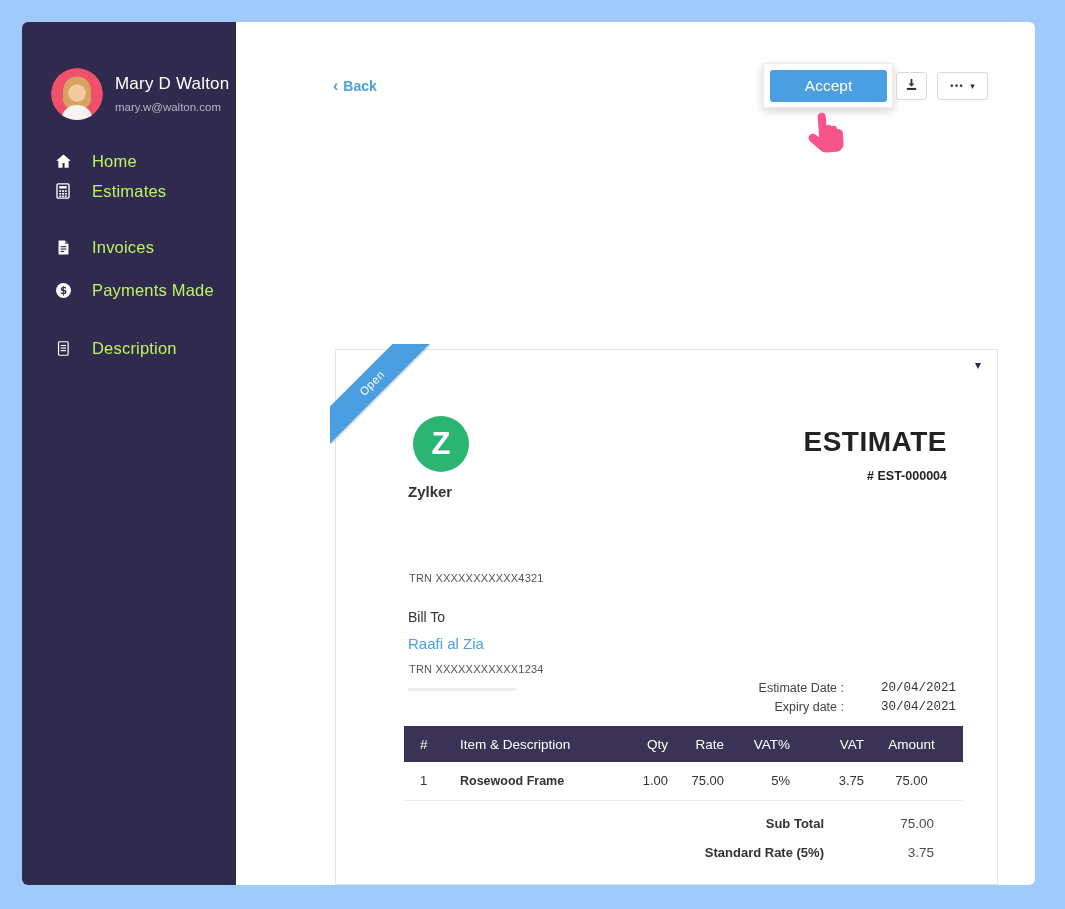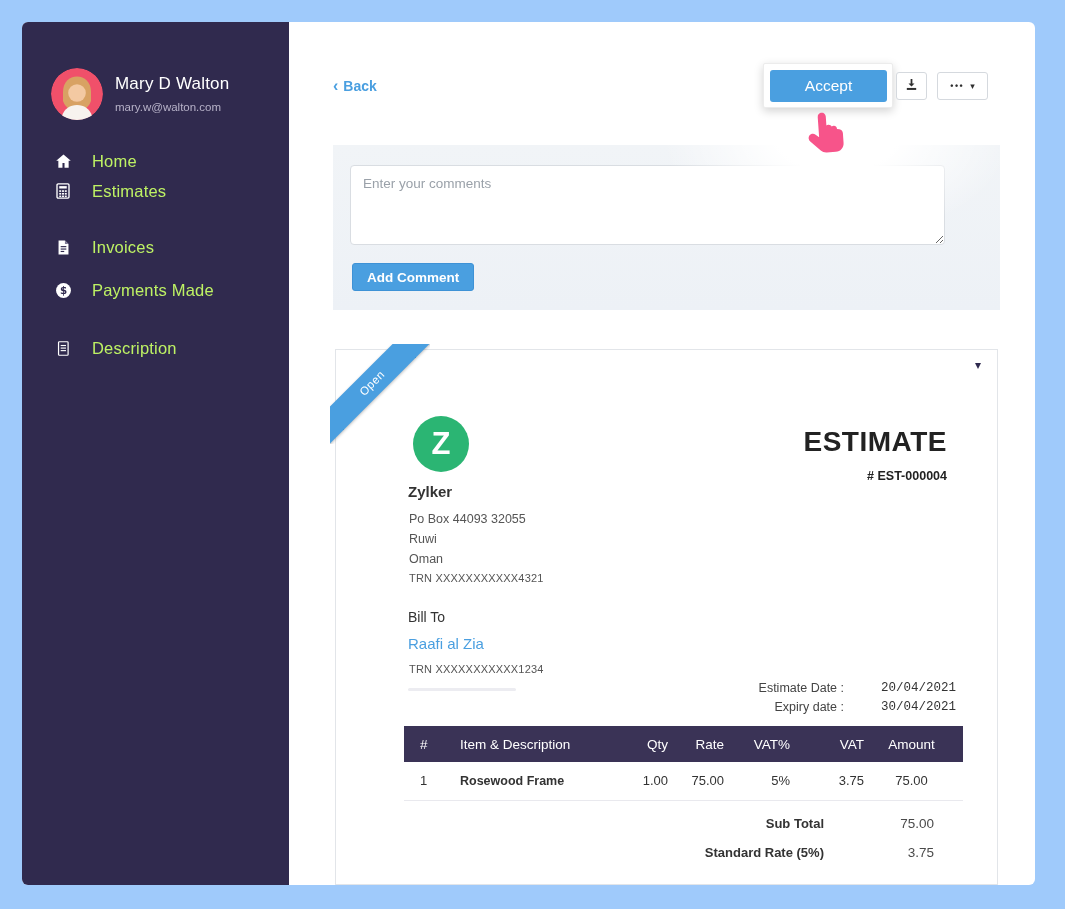--- a/index.html
+++ b/index.html
@@ -1,21 +1,21 @@
 <!DOCTYPE html>
 <html><head>
 <meta charset="utf-8">
 <style>
   * { box-sizing: border-box; margin: 0; padding: 0; }
   body { font-family: "Liberation Sans", "DejaVu Sans", sans-serif; }
   .stage { position: relative; width: 1065px; height: 909px; background: #9fcafb; overflow: hidden; }
   .app { position: absolute; left: 22px; top: 22px; width: 1013px; height: 863px; background: #ffffff; border-radius: 6px; }
 
   
-  .sidebar { position: absolute; left: 0; top: 0; width: 267px; height: 863px; background: #302a4e; border-radius: 6px 0 0 6px; }
+  .sidebar { position: absolute; left: 0; top: 0; width: 214px; height: 863px; background: #302a4e; border-radius: 6px 0 0 6px; }
   .avatar { position: absolute; left: 29px; top: 46px; width: 52px; height: 52px; border-radius: 50%; overflow: hidden; }
   .user-name { position: absolute; left: 93px; top: 52px; font-size: 17px; color: #ffffff; letter-spacing: .2px; }
   .user-email { position: absolute; left: 93px; top: 79px; font-size: 11.5px; color: #b7b2c8; }
   .nav-item { position: absolute; left: 31px; height: 34px; display: flex; align-items: center; gap: 19px; cursor: pointer; }
   .nav-item .nav-label { color: #bef264; font-size: 16.5px; letter-spacing: .2px; }
   .nav-icon { width: 20px; height: 20px; display: flex; align-items: center; justify-content: center; }
 
   
   .back-link { position: absolute; left: 311px; top: 56px; font-size: 14px; font-weight: bold; color: #4a9fe0; cursor: pointer; display: flex; align-items: center; gap: 5px; }
   .back-link .chev { font-size: 16px; font-weight: bold; line-height: 1; }
@@ -157,24 +157,20 @@
         </span>
         <span class="nav-label">Description</span>
       </div>
     </div>
 
     <div class="back-link">
       <span class="chev">‹</span>
       <span>Back</span>
     </div>
 
-    <div class="comment-panel">
-      <textarea class="comment-box" placeholder="Enter your comments" style=""></textarea>
-      <button class="add-comment-btn">Add Comment</button>
-    </div>
 
     <div class="glow"></div>
 
     <div class="accept-callout">
       <button class="accept-btn">Accept</button>
     </div>
 
     <div class="icon-btn download-btn">
       <span>
         <svg viewBox="0 0 24 24" width="15" height="15">
@@ -201,25 +197,20 @@
       <div class="ribbon">
         <span class="fold fold-a"></span>
         <span class="fold fold-b"></span>
         <span class="band">Open</span>
       </div>
 
       <div class="zlogo">
         <span>Z</span>
       </div>
       <div class="company-name">Zylker</div>
-      <div class="company-address">
-        <div>Po Box 44093 32055</div>
-        <div>Ruwi</div>
-        <div>Oman</div>
-      </div>
       <div class="company-trn">TRN XXXXXXXXXXX4321</div>
 
       <div class="bill-to-label">Bill To</div>
       <div class="bill-to-name">Raafi al Zia</div>
       <div class="bill-to-trn">TRN XXXXXXXXXXX1234</div>
       <div class="bill-divider"></div>
 
       <div class="doc-title">ESTIMATE</div>
       <div class="doc-number"># EST-000004</div>
 

